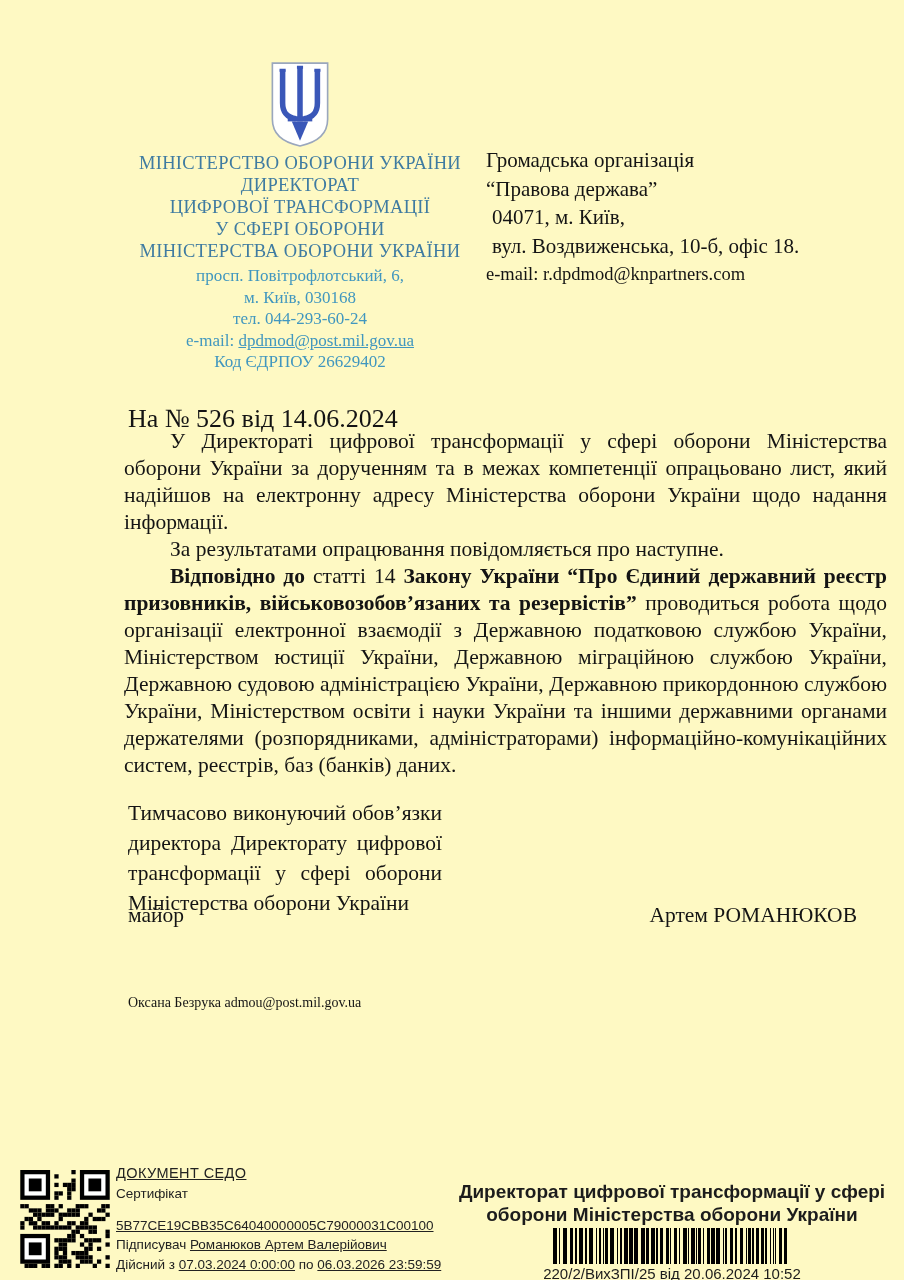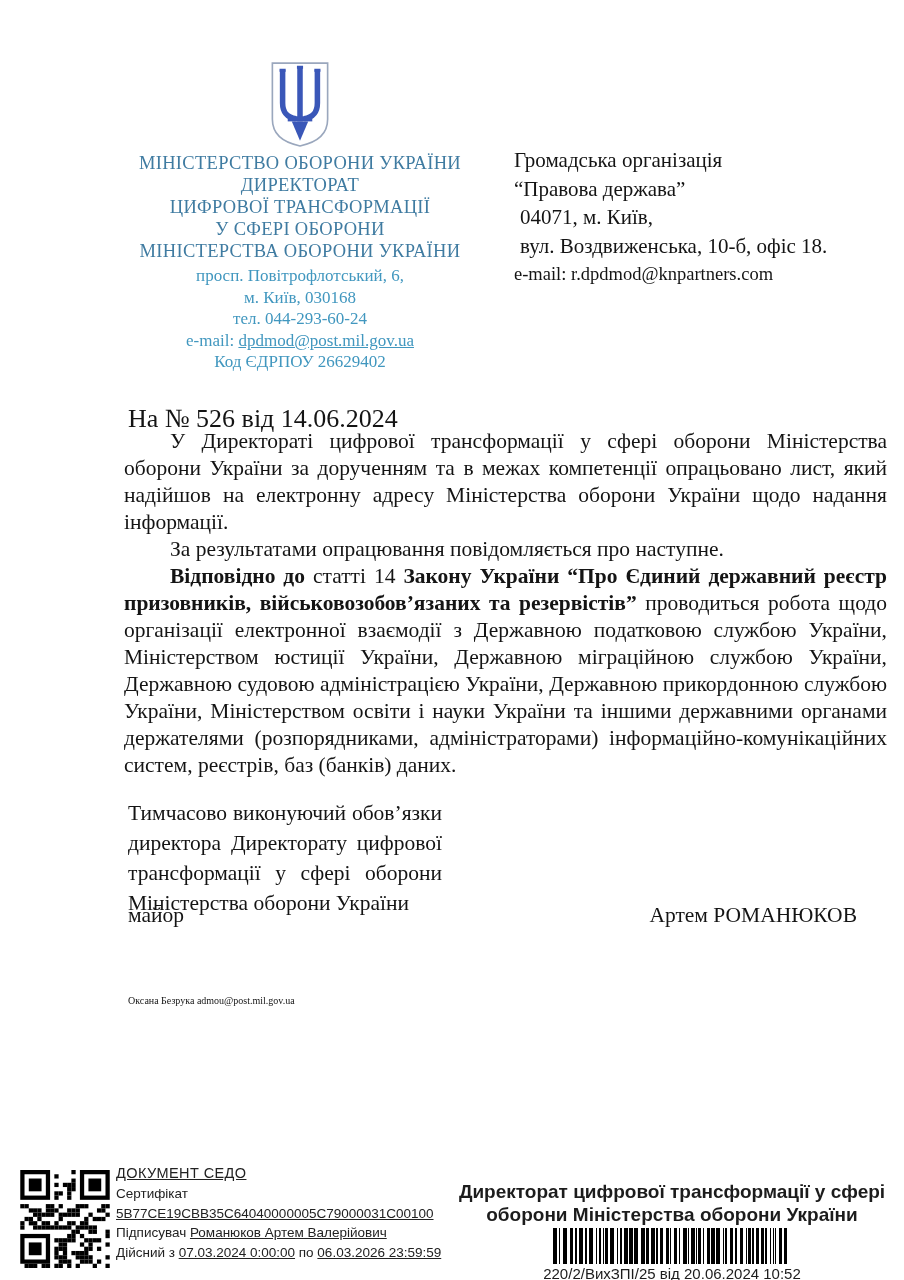--- a/index.html
+++ b/index.html
@@ -1,46 +1,46 @@
 <!DOCTYPE html>
 <html><head>
 <meta charset="utf-8">
 <style>
   * { margin:0; padding:0; box-sizing:border-box; }
   html,body { background:#888; }
   .page {
     position:relative; width:904px; height:1280px; margin:0 auto;
-    background:#ffffff; overflow:hidden;
+    background:#fef9c3; overflow:hidden;
     font-family:"Liberation Serif", serif; color:#141414;
   }
   
   .lh-left { position:absolute; left:120px; top:60px; width:360px; text-align:center; }
   .emblem { display:block; margin:0 auto 4px auto; }
   .lh-caps { font-size:18.5px; line-height:22px; letter-spacing:.3px; }
   .lh-caps .line { white-space:nowrap; }
   .lh-addr { margin-top:3px; font-size:17px; line-height:21.5px; }
   .lh-link { text-decoration:underline; color:inherit; cursor:pointer; }
   
-  .recipient { position:absolute; left:514px; top:146px; width:380px; font-size:21px; line-height:28.5px;font-family:Liberation Serif, serif; }
+  .recipient { position:absolute; left:486px; top:146px; width:380px; font-size:21px; line-height:28.5px;font-family:Liberation Serif, serif; }
   .recipient .indent-sm { padding-left:6px; }
   .recipient .small { font-size:18.5px; }
   
   .ref { position:absolute; left:128px; top:404px; font-size:26px; }
   
   .body { position:absolute; left:124px; top:428px; width:763px; font-size:21.5px; line-height:27px; text-align:justify; }
   .body p { text-indent:46px; }
   
   .sig-block { position:absolute; left:128px; top:798px; width:314px; font-size:21.5px; line-height:30px; text-align:justify; text-align-last:left; }
   .sig-row { position:absolute; left:128px; top:903px; width:729px; display:flex; justify-content:space-between; font-size:21.5px; }
   
-  .executor { position:absolute; left:128px; top:995px; font-size:10px; }
+  .executor { position:absolute; left:128px; top:995px; font-size:14px; }
   
   .footer-left-text { position:absolute; left:116px; top:1164px; width:330px; font-family:"Liberation Sans", sans-serif; font-size:13.5px; line-height:19.8px; color:#222; }
   .footer-left-text .caps { font-size:14.5px; letter-spacing:.4px;text-decoration:underline; }
-  .u { text-decoration:underline; }
+  .u { text-decoration:underline;margin-top:12px; }
   .qr { position:absolute; left:20px; top:1170px; }
   .footer-right { position:absolute; left:452px; top:1180px; width:440px; text-align:center; font-family:"Liberation Sans", sans-serif; color:#1c1c1c; }
   .dept-name { font-weight:bold; font-size:19px; line-height:23px; }
   .barcode { display:block; margin:2px auto 0 auto; }
   .doc-number { font-size:15px; margin-top:1px; }
 </style>
 </head>
 <body>
 
 <div class="page">

